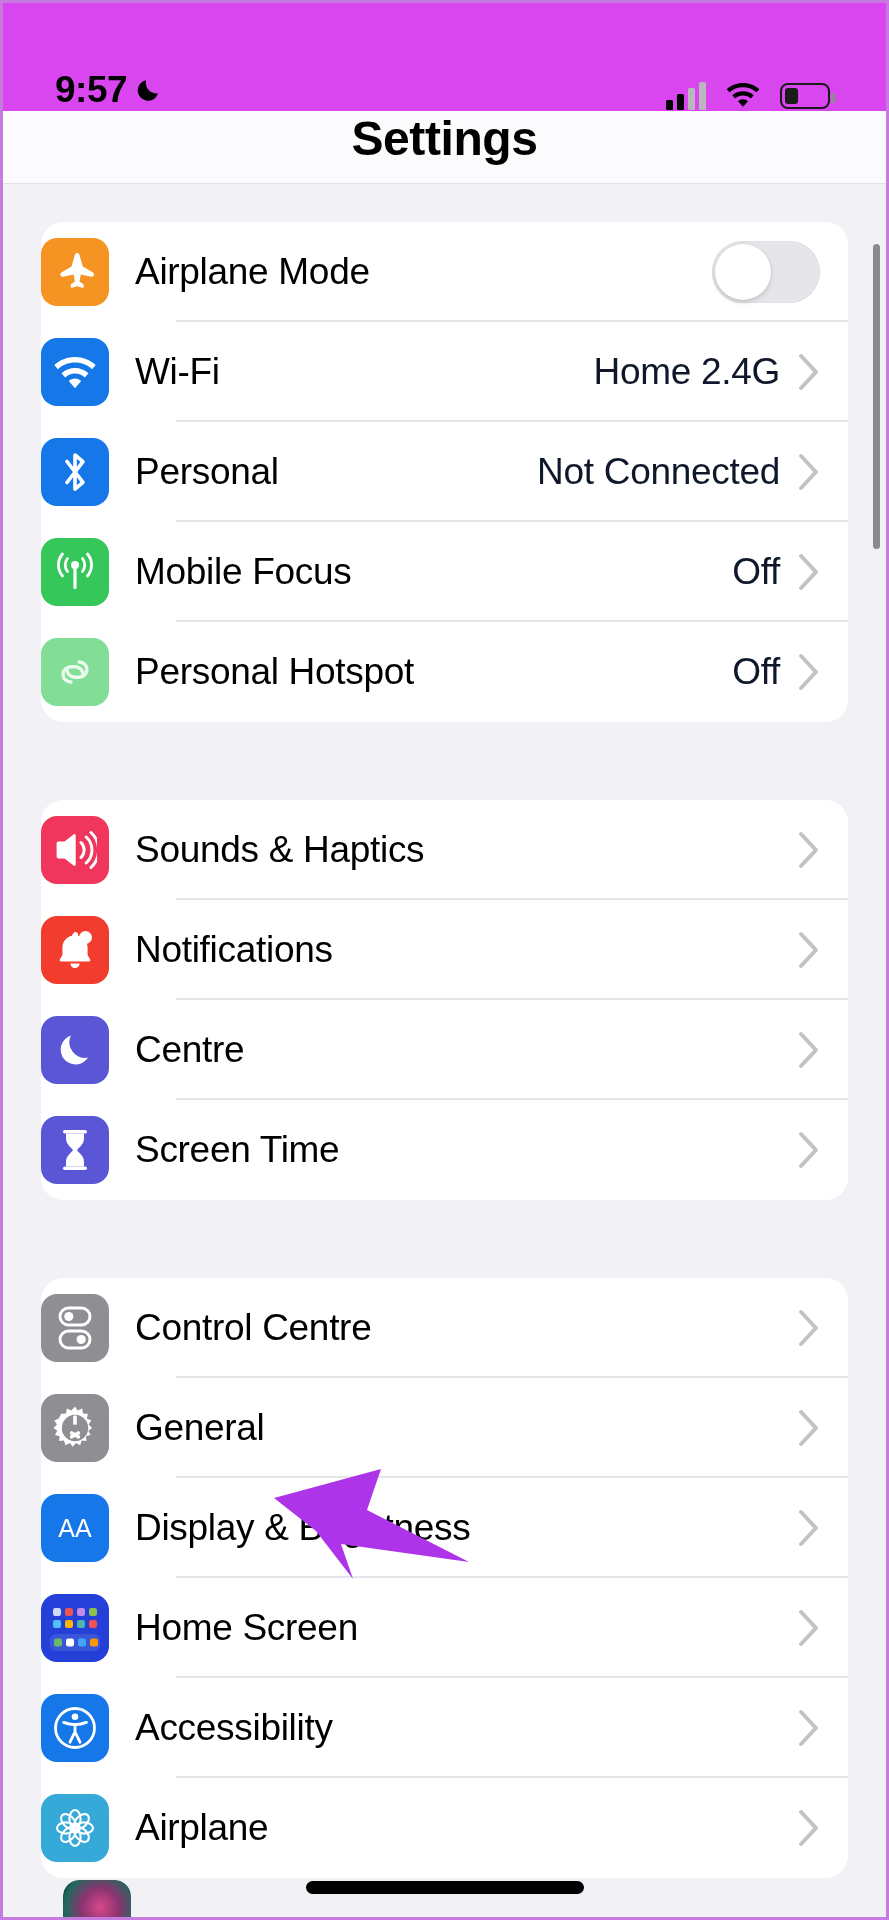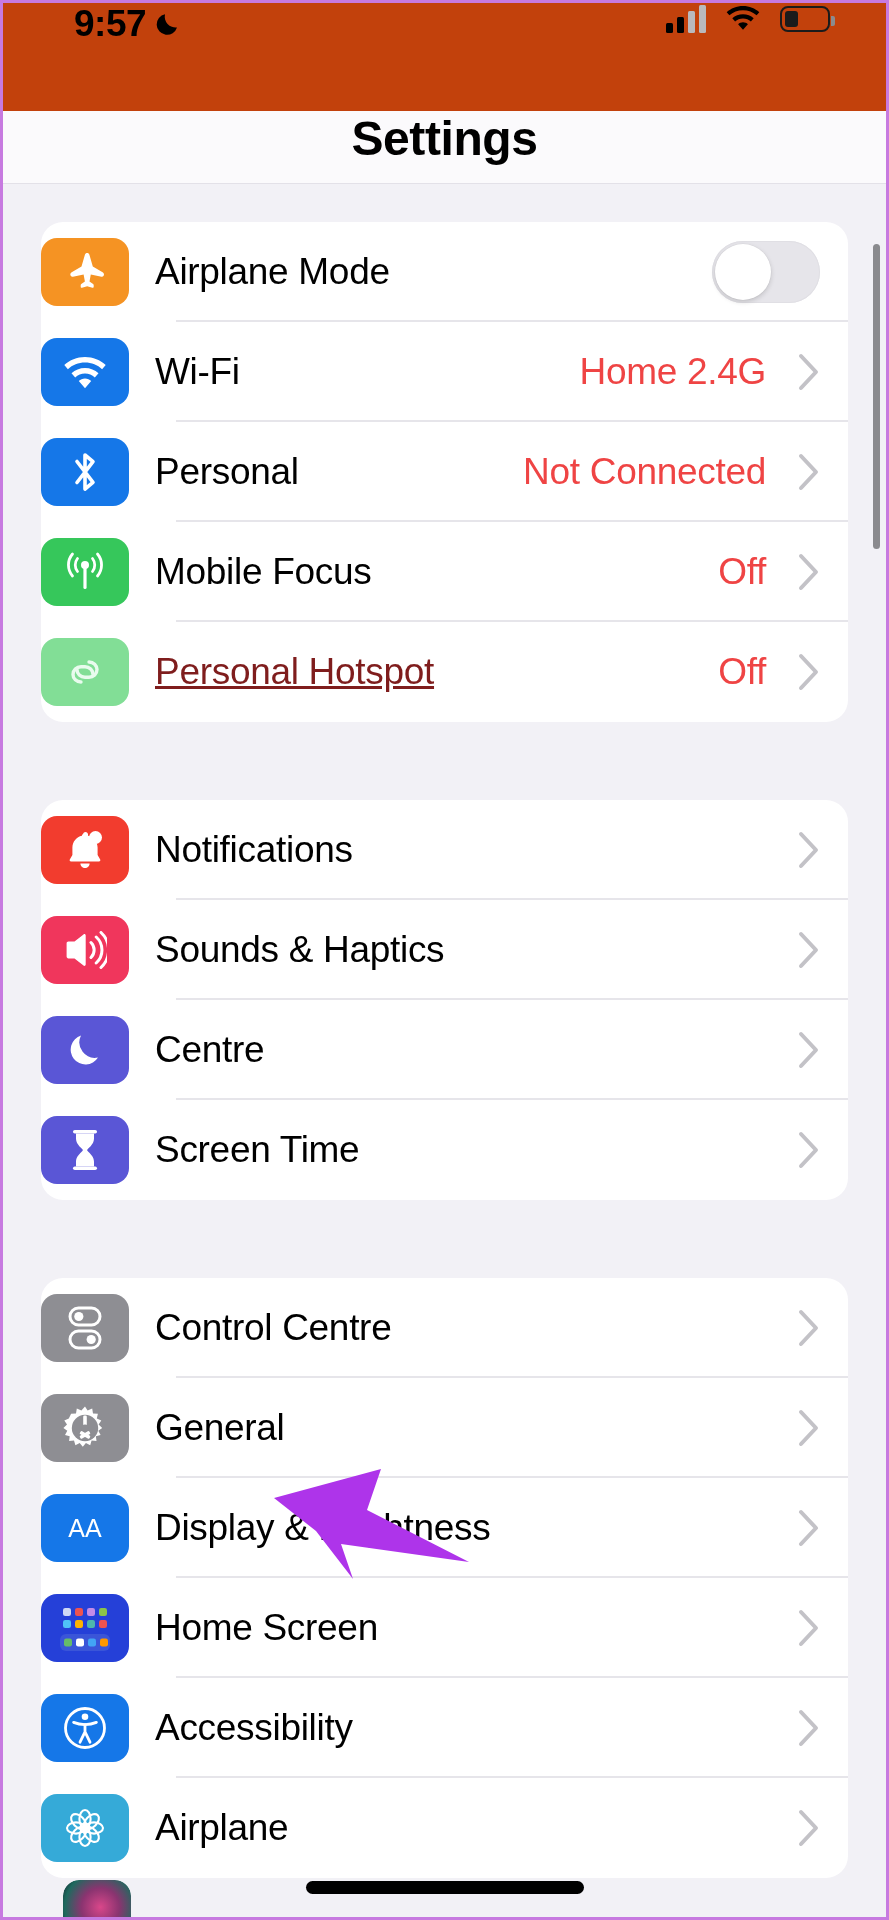--- a/index.html
+++ b/index.html
@@ -12,23 +12,23 @@
   }
   .phone {
     position:absolute; inset:0;
     border:3px solid #c77ae0;
     background:#f2f1f6;
     overflow:hidden;
   }
 
   
   .statusbar{
-    height:108px; background:#c2410c;
-    display:flex; align-items:flex-start; justify-content:space-between;
-    padding:0 56px 0 71px;
+    height:108px; background:#d946ef;
+    display:flex; align-items:flex-end; justify-content:space-between;
+    padding:0 56px 0 52px;
   }
   .sb-left{ display:flex; align-items:center; gap:8px; }
   .sb-time{ font-size:37px; font-weight:700; color:#000; letter-spacing:-.5px; }
   .moon{ width:30px; height:30px; position:relative; display:inline-block; }
   .moon svg{ display:block; }
   .sb-right{ display:flex; align-items:center; gap:19px; }
   .bars{ display:flex; align-items:flex-end; gap:4px; height:28px; }
   .bars i{ width:7px; background:#000; border-radius:1.5px; display:block; }
   .bars i:nth-child(1){ height:10px; }
   .bars i:nth-child(2){ height:16px; }
@@ -59,31 +59,31 @@
   }
   .row{
     display:flex; align-items:center; height:100px; position:relative;
   }
   .row .sep{
     position:absolute; left:135px; right:0; bottom:0; height:1.6px; background:#e6e5ea;
   }
   .row:last-child .sep{ display:none; }
 
   .icon{
-    width:88px; height:68px; border-radius:16px; flex:none;
+    width:68px; height:68px; border-radius:16px; flex:none;
     display:flex; align-items:center; justify-content:center;
     margin-right:26px;
   }
   .label{
     font-size:37px; color:#000; letter-spacing:-.3px; flex:1;
     white-space:nowrap;
   }
-  .label.dim{ color:#7f1d1d;text-decoration:underline; }
+  .label.dim{ color:#000000; }
   .value{
-    font-size:37px; color:#ef4444; letter-spacing:-.3px; margin-right:32px;
+    font-size:37px; color:#0f172a; letter-spacing:-.3px; margin-right:18px;
     white-space:nowrap;
   }
   .chev{ margin-right:28px; flex:none; }
   .chev svg{ display:block; }
 
   
   .toggle{
     width:108px; height:62px; border-radius:31px; background:#e6e5ea;
     position:relative; margin-right:28px; flex:none;
     box-shadow:inset 0 0 0 1px #e0dfe4;
@@ -234,43 +234,43 @@
             <span class="chev">
     <svg width="22" height="38" viewBox="0 0 22 38">
                 <path d="M3 3l15 16L3 35" fill="none" stroke="#c3c2c7" stroke-width="4" stroke-linecap="round" stroke-linejoin="round"></path>
               </svg>
             </span>
           </div>
         </div>
         <div class="gap-grp"></div>
         <div class="group">
           <div class="row">
+            <div class="icon" style="background: rgb(240, 54, 92);">
+              <svg width="44" height="38" viewBox="0 0 44 38">
+        <path fill="#fff" d="M20.5 3.4c.9-.7 2.2-.1 2.2 1.1v29c0 1.2-1.3 1.8-2.2 1.1l-9-7.2H5.4c-1 0-1.8-.8-1.8-1.8V12.4c0-1 .8-1.8 1.8-1.8h6.1l9-7.2z"></path>
+        <path d="M28 11.5a10.5 10.5 0 0 1 0 15M33.2 6a17.5 17.5 0 0 1 0 26M38 1.5a24 24 0 0 1 0 35" fill="none" stroke="#fff" stroke-width="3" stroke-linecap="round"></path>
+      </svg>
+            </div>
+            <div class="label">Sounds &amp; Haptics</div>
+            <span class="chev">
+    <svg width="22" height="38" viewBox="0 0 22 38">
+                <path d="M3 3l15 16L3 35" fill="none" stroke="#c3c2c7" stroke-width="4" stroke-linecap="round" stroke-linejoin="round"></path>
+              </svg>
+            </span>
+            <span class="sep"></span>
+          </div>
+          <div class="row">
             <div class="icon" style="background: rgb(242, 60, 46);">
               <svg width="42" height="44" viewBox="0 0 42 44">
         <path fill="#fff" d="M19 6.5c0-1.4 1.1-2.5 2.5-2.5S24 5.1 24 6.5v1.2c5.6 1.2 9.6 6 9.6 11.8v7.6l2.6 4.4c.5.9-.1 2-1.2 2H7c-1.1 0-1.7-1.1-1.2-2l2.6-4.4v-7.6c0-5.8 4-10.6 9.6-11.8V6.5z"></path>
         <path fill="#fff" d="M16.4 35.4h9.2c0 2.5-2.1 4.6-4.6 4.6s-4.6-2.1-4.6-4.6z"></path>
         <circle cx="31.5" cy="9.5" r="6.5" fill="#fff"></circle>
       </svg>
             </div>
             <div class="label">Notifications</div>
-            <span class="chev">
-    <svg width="22" height="38" viewBox="0 0 22 38">
-                <path d="M3 3l15 16L3 35" fill="none" stroke="#c3c2c7" stroke-width="4" stroke-linecap="round" stroke-linejoin="round"></path>
-              </svg>
-            </span>
-            <span class="sep"></span>
-          </div>
-          <div class="row">
-            <div class="icon" style="background: rgb(240, 54, 92);">
-              <svg width="44" height="38" viewBox="0 0 44 38">
-        <path fill="#fff" d="M20.5 3.4c.9-.7 2.2-.1 2.2 1.1v29c0 1.2-1.3 1.8-2.2 1.1l-9-7.2H5.4c-1 0-1.8-.8-1.8-1.8V12.4c0-1 .8-1.8 1.8-1.8h6.1l9-7.2z"></path>
-        <path d="M28 11.5a10.5 10.5 0 0 1 0 15M33.2 6a17.5 17.5 0 0 1 0 26M38 1.5a24 24 0 0 1 0 35" fill="none" stroke="#fff" stroke-width="3" stroke-linecap="round"></path>
-      </svg>
-            </div>
-            <div class="label">Sounds &amp; Haptics</div>
             <span class="chev">
     <svg width="22" height="38" viewBox="0 0 22 38">
                 <path d="M3 3l15 16L3 35" fill="none" stroke="#c3c2c7" stroke-width="4" stroke-linecap="round" stroke-linejoin="round"></path>
               </svg>
             </span>
             <span class="sep"></span>
           </div>
           <div class="row">
             <div class="icon" style="background: rgb(90, 86, 214);">
               <svg width="40" height="42" viewBox="0 0 40 42">

